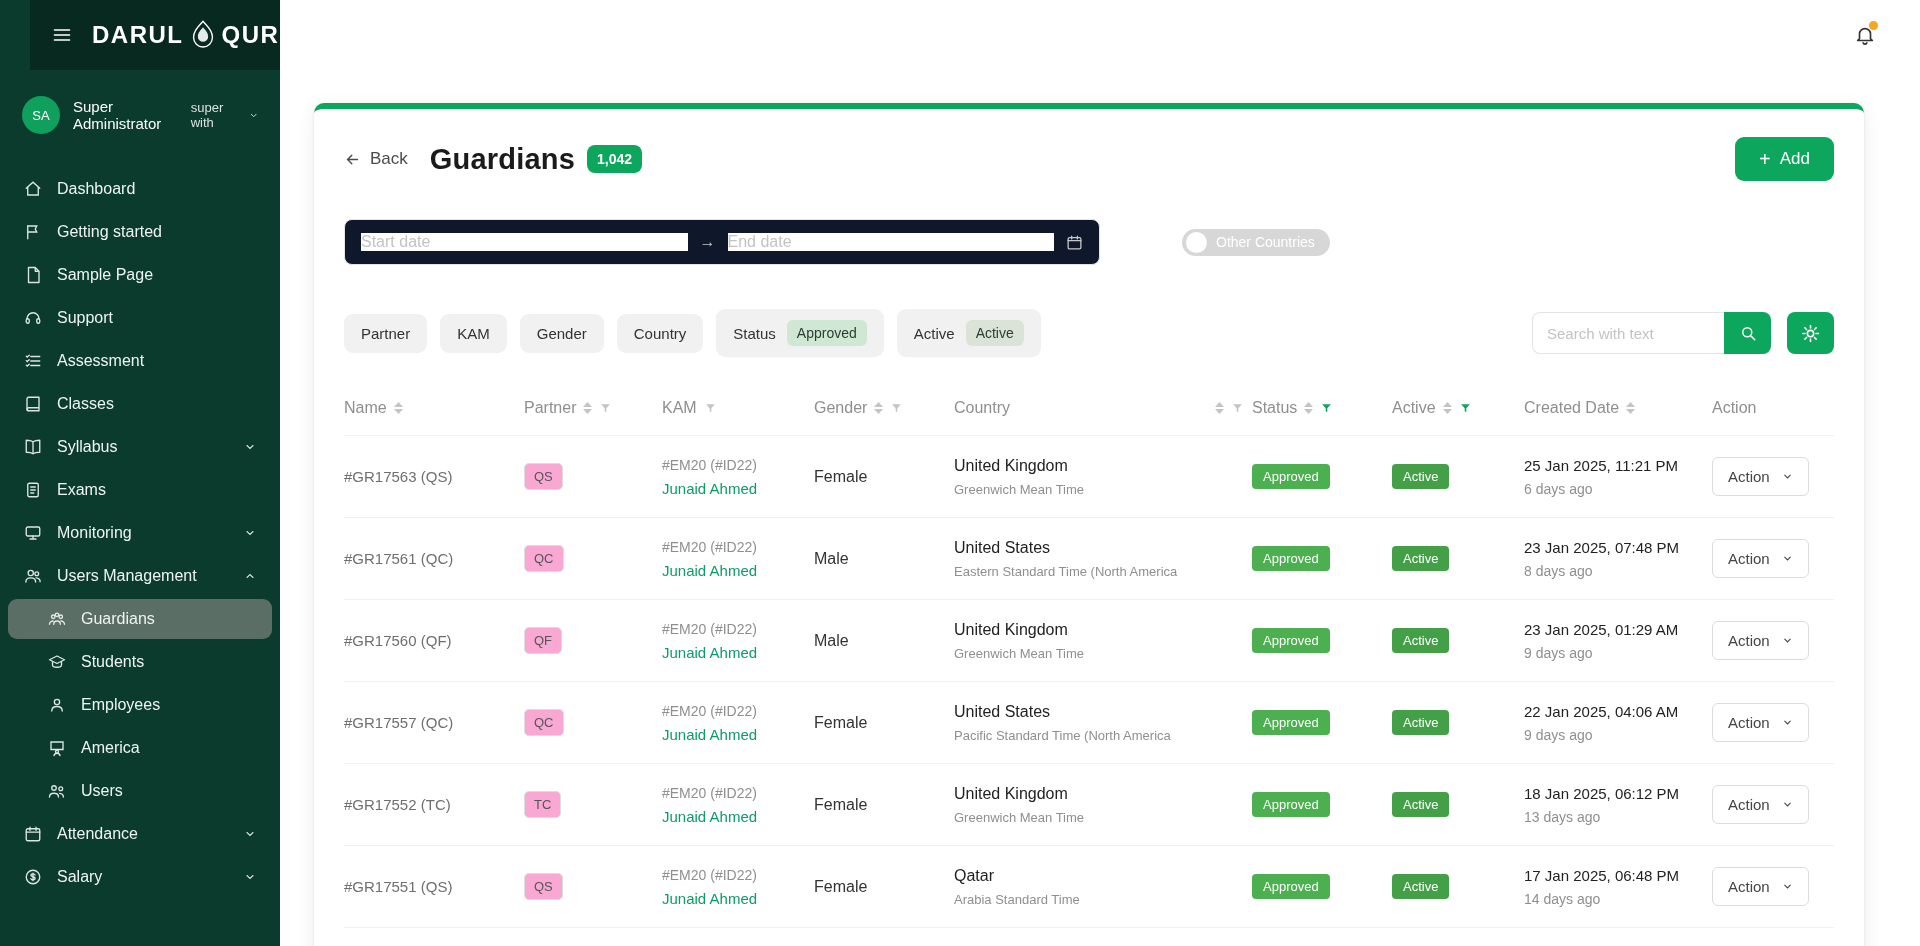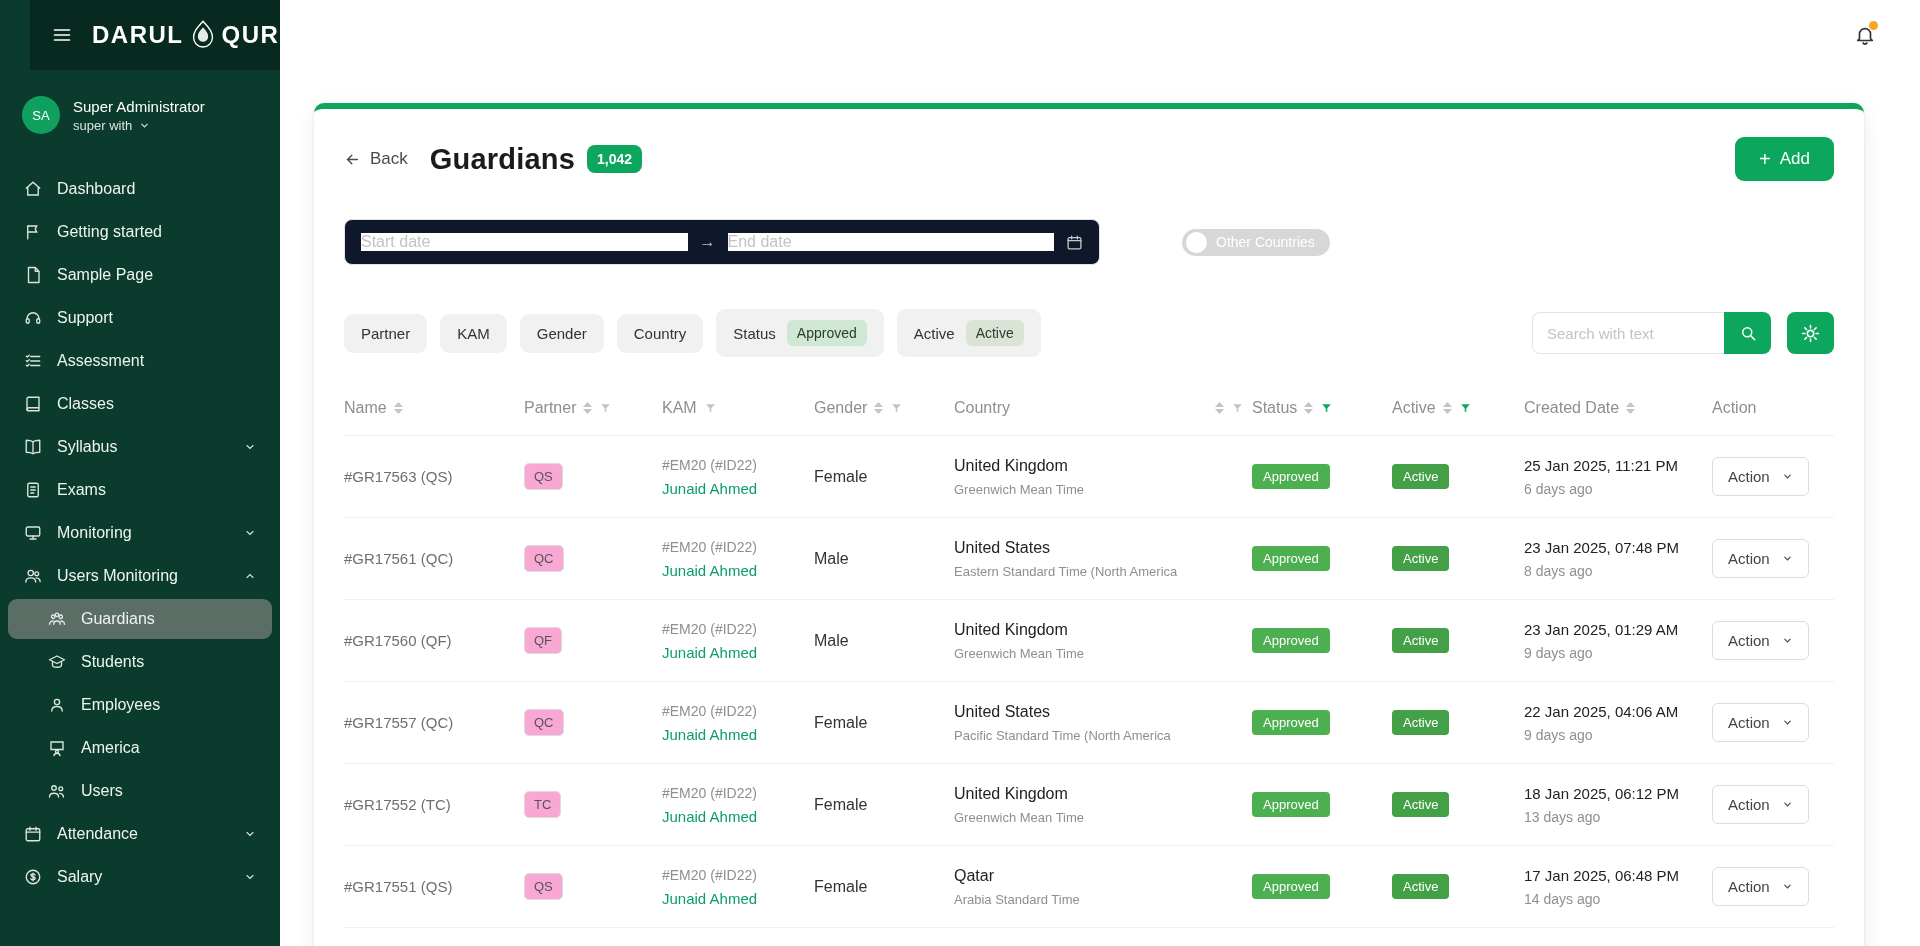--- a/index.html
+++ b/index.html
@@ -11,21 +11,21 @@
   body{font-family:"Liberation Sans",sans-serif;display:flex;background:#fff;color:#222;}
   svg{display:block;}
 
   
   .sidebar{width:280px;min-width:280px;background:var(--sidebar);color:#fff;display:flex;flex-direction:column;height:946px;}
   .logo-band{height:70px;background:var(--sidebar-dark);display:flex;align-items:center;padding:0 22px;gap:20px;flex:none;margin-left:30px;}
   .hamburger{color:#fff;cursor:pointer;}
   .logo{display:flex;align-items:center;gap:7px;font-size:24px;font-weight:bold;letter-spacing:1.5px;}
   .profile{display:flex;align-items:center;gap:13px;padding:26px 22px 6px;}
   .avatar{width:38px;height:38px;border-radius:50%;background:#0FA05E;display:flex;align-items:center;justify-content:center;font-size:13px;font-weight:normal;flex:none;}
-  .profile-text{display:flex;flex-direction:column;gap:3px;}
+  .profile-text{display:flex;flex-direction:row;gap:3px;}
   .profile-name{font-size:15px;}
   .profile-role{font-size:13px;opacity:.85;display:flex;align-items:center;gap:7px;cursor:pointer;}
   .nav{padding:26px 0 0;flex:1;overflow:hidden;}
   .nav-item{height:40px;margin:3px 8px;padding:0 16px;display:flex;align-items:center;gap:15px;font-size:16px;border-radius:9px;color:#eef4f1;cursor:pointer;white-space:nowrap;}
   .nav-item .nav-icon{flex:none;opacity:.92;}
   .nav-item .chev{margin-left:auto;opacity:.9;}
   .nav-item.active{background:var(--active-item);}
   .nav-item.sub{padding-left:40px;}
 
   
@@ -199,21 +199,21 @@
           <path d="M6 9l6 6 6-6"></path>
         </svg>
     </div>
     <div class="nav-item">
       <svg class="nav-icon" width="18" height="18" viewBox="0 0 24 24" fill="none" stroke="currentColor" stroke-width="1.8" stroke-linecap="round">
           <circle cx="9" cy="8" r="3.5"></circle>
           <path d="M2.5 20c0-3.5 3-5.5 6.5-5.5s6.5 2 6.5 5.5"></path>
           <circle cx="17" cy="9" r="2.5"></circle>
           <path d="M16 14.5c3 .2 5.5 2 5.5 5"></path>
         </svg>
-      <span>Users Monitoring</span>
+      <span>Users Management</span>
       <svg class="chev" width="12" height="12" viewBox="0 0 24 24" fill="none" stroke="currentColor" stroke-width="2.2" stroke-linecap="round">
           <path d="M6 15l6-6 6 6"></path>
         </svg>
     </div>
     <div class="nav-item sub active">
       <svg class="nav-icon" width="18" height="18" viewBox="0 0 24 24" fill="none" stroke="currentColor" stroke-width="1.8" stroke-linecap="round">
           <circle cx="7" cy="9" r="2.3"></circle>
           <circle cx="17" cy="9" r="2.3"></circle>
           <circle cx="12" cy="6.5" r="2.3"></circle>
           <path d="M2 19c0-2.6 2.1-4.3 4.8-4.3M22 19c0-2.6-2.1-4.3-4.8-4.3M7.6 19c0-2.7 1.9-4.4 4.4-4.4s4.4 1.7 4.4 4.4"></path>

